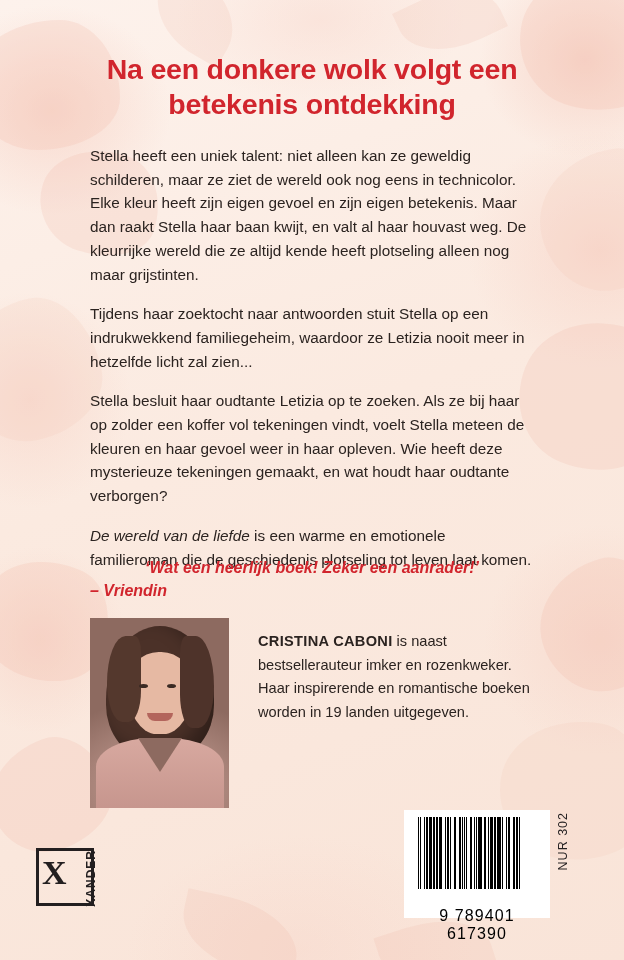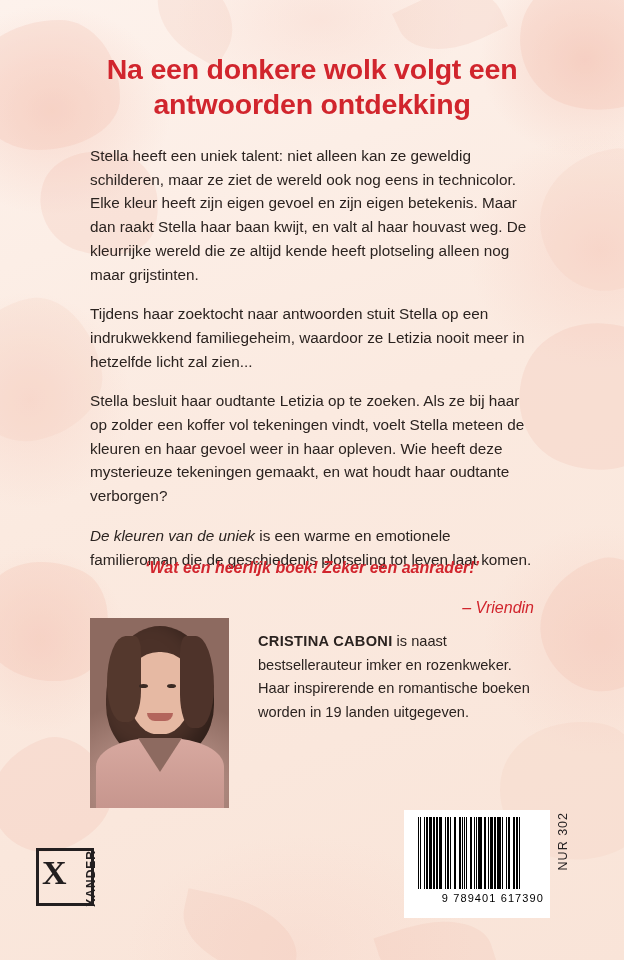--- a/index.html
+++ b/index.html
@@ -87,24 +87,24 @@
     top: 556px;
     left: 90px;
     width: 444px;
     color: #d1252d;
     font-size: 16px;
     font-weight: bold;
     line-height: 1.45;
   }
   .quote .src {
     display: block;
-    text-align: right;
+    text-align: left;
     font-style: italic;
-    font-weight: normal;
-    margin-top: 17px;
+    font-weight: bold;
+    margin-top: 0;
   }
   .quote .qline { display: block; font-style: italic; }
 
   
   .author-photo {
     position: absolute;
     top: 618px;
     left: 90px;
     width: 139px;
     height: 190px;
@@ -236,26 +236,26 @@
   }
   .bars {
     height: 72px;
     display: flex;
     align-items: stretch;
     gap: 0;
     margin-left: 8px;
   }
   .bars span { display: block; background: #000; }
   .barcode-num {
-    margin-top: 3px;
+    margin-top: 18px;
     font-family: "Liberation Sans", sans-serif;
-    font-size: 11px;
+    font-size: 16px;
     letter-spacing: 1.1px;
     color: #000;
-    text-align: right;
+    text-align: center;
   }
   .nur {
     position: absolute;
     left: 556px;
     top: 812px;
     font-size: 12.5px;
     letter-spacing: 1px;
     color: #231f20;
     writing-mode: vertical-rl;
     text-orientation: mixed;
@@ -277,27 +277,27 @@
 <div class="petal l" style="left:520px;top:320px;width:150px;height:150px;transform:rotate(22deg);"></div>
 <div class="petal" style="left:540px;top:560px;width:130px;height:130px;transform:rotate(-16deg);"></div>
 <div class="petal v" style="left:500px;top:720px;width:150px;height:140px;transform:rotate(10deg);"></div>
 <div class="leaf" style="left:150px;top:-20px;width:90px;height:70px;transform:rotate(30deg);"></div>
 <div class="leaf" style="left:400px;top:-10px;width:100px;height:60px;transform:rotate(-25deg);"></div>
 <div class="leaf" style="left:180px;top:900px;width:120px;height:70px;transform:rotate(12deg);"></div>
 <div class="leaf" style="left:380px;top:920px;width:110px;height:60px;transform:rotate(-18deg);"></div>
 
 <div class="content">
 
-  <div class="title">Na een donkere wolk volgt een antwoorden ontdekking</div>
+  <div class="title">Na een donkere wolk volgt een betekenis ontdekking</div>
 
   <div class="blurb">
     <p>Stella heeft een uniek talent: niet alleen kan ze geweldig schilderen, maar ze ziet de wereld ook nog eens in technicolor. Elke kleur heeft zijn eigen gevoel en zijn eigen betekenis. Maar dan raakt Stella haar baan kwijt, en valt al haar houvast weg. De kleurrijke wereld die ze altijd kende heeft plotseling alleen nog maar grijstinten.</p>
     <p>Tijdens haar zoektocht naar antwoorden stuit Stella op een indrukwekkend familiegeheim, waardoor ze Letizia nooit meer in hetzelfde licht zal zien...</p>
     <p>Stella besluit haar oudtante Letizia op te zoeken. Als ze bij haar op zolder een koffer vol tekeningen vindt, voelt Stella meteen de kleuren en haar gevoel weer in haar opleven. Wie heeft deze mysterieuze tekeningen gemaakt, en wat houdt haar oudtante verborgen?</p>
-    <p><em>De kleuren van de uniek</em><span> is een warme en emotionele familieroman die de geschiedenis plotseling tot leven laat komen.</span></p>
+    <p><em>De wereld van de liefde</em><span> is een warme en emotionele familieroman die de geschiedenis plotseling tot leven laat komen.</span></p>
   </div>
 
   <div class="quote">
     <span class="qline" style="display:block;text-align:center;">‘Wat een heerlijk boek! Zeker een aanrader!’</span>
     <span class="src">– Vriendin</span>
   </div>
 
   <div class="author-photo">
     <div class="ph-bg"></div>
     <div class="hair"></div>

